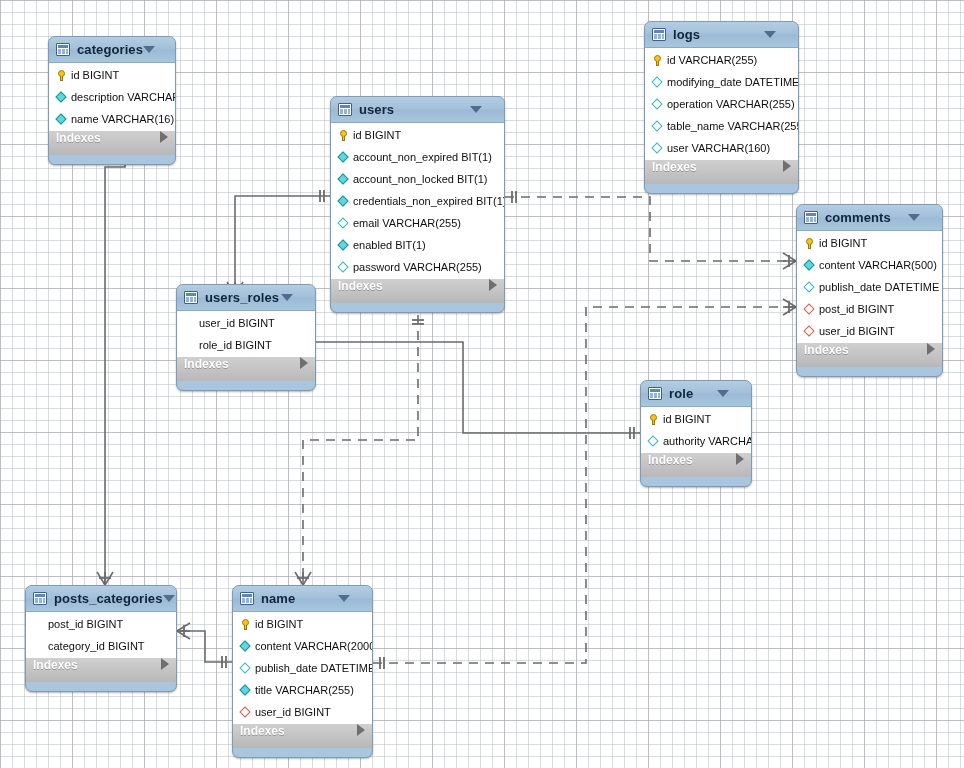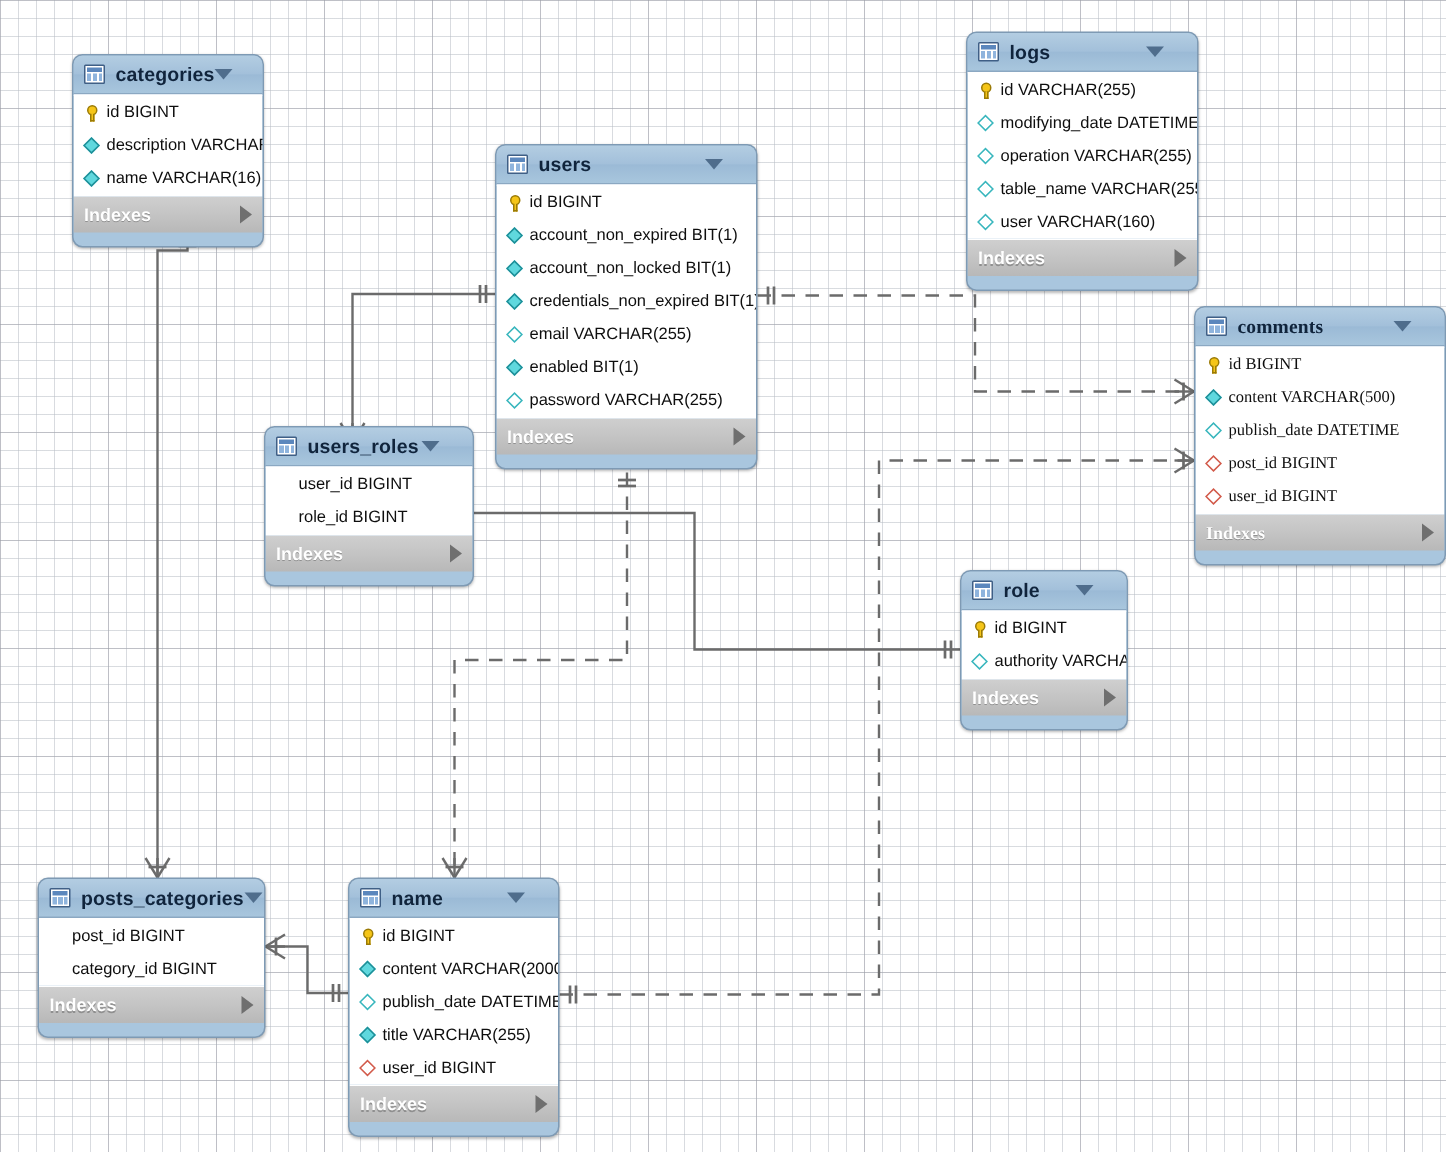--- a/index.html
+++ b/index.html
@@ -159,21 +159,20 @@
   }
   .gly.dia.fk::before {
     background: #ffffff;
     border: 1px solid #d25a4a;
   }
   .gly.none { }
 
   .tbl-indexes {
     height: 24px;
     display: flex;
-    align-items: center;
     padding: 0 7px 0 7px;
     background: linear-gradient(to bottom, #cfcfcf 0%, #c4c4c4 50%, #b8b8b8 100%);
     border-top: 1px solid #ffffff;
   }
   .idx-label {
     font-size: 12px;
     font-weight: bold;
     color: #ffffff;
     text-shadow: 0 1px 0 rgba(0,0,0,0.25);
   }
@@ -366,21 +365,21 @@
         <div class="col">
           <span class="gly dia hollow"></span>
           <span class="col-label">user VARCHAR(160)</span>
         </div>
       </div>
       <div class="tbl-indexes">
         <span class="idx-label">Indexes</span>
         <span class="idx-arrow"></span>
       </div>
     </div>
-    <div class="tbl" style="left: 796px; top: 204px; width: 168px; font-family: Liberation Serif, serif;">
+    <div class="tbl" style="left: 796px; top: 204px; width: 147px;">
       <div class="tbl-head">
         <span class="tbl-icon"></span>
         <span class="tbl-title">comments</span>
         <span class="tbl-caret"></span>
       </div>
       <div class="tbl-body">
         <div class="col">
           <span class="gly key"></span>
           <span class="col-label">id BIGINT</span>
         </div>

